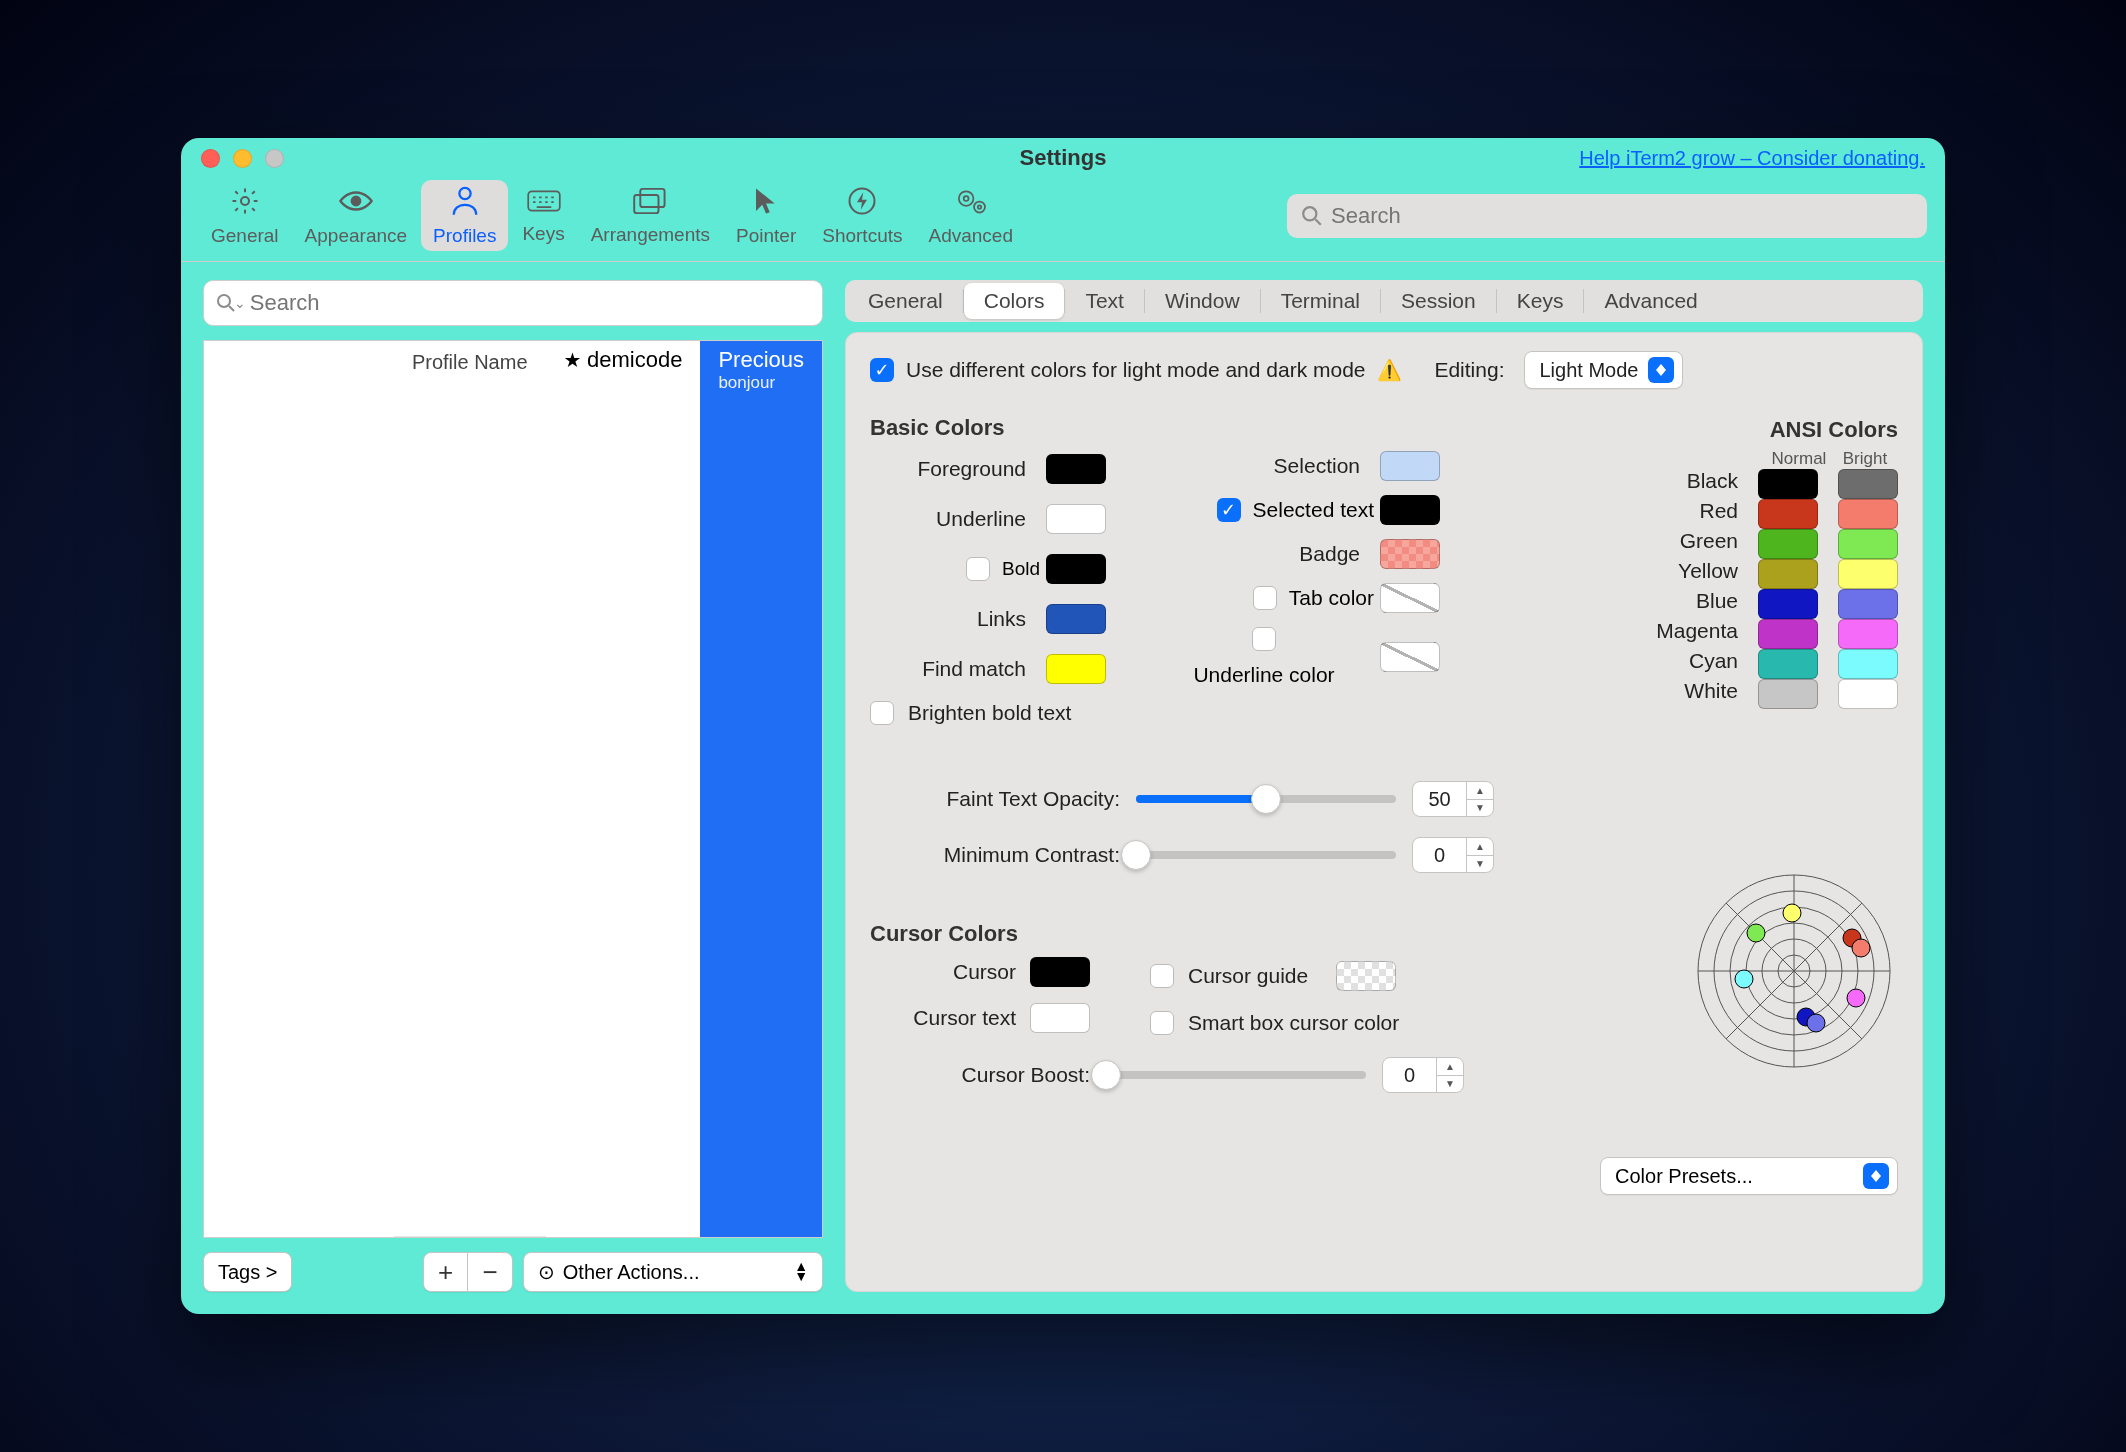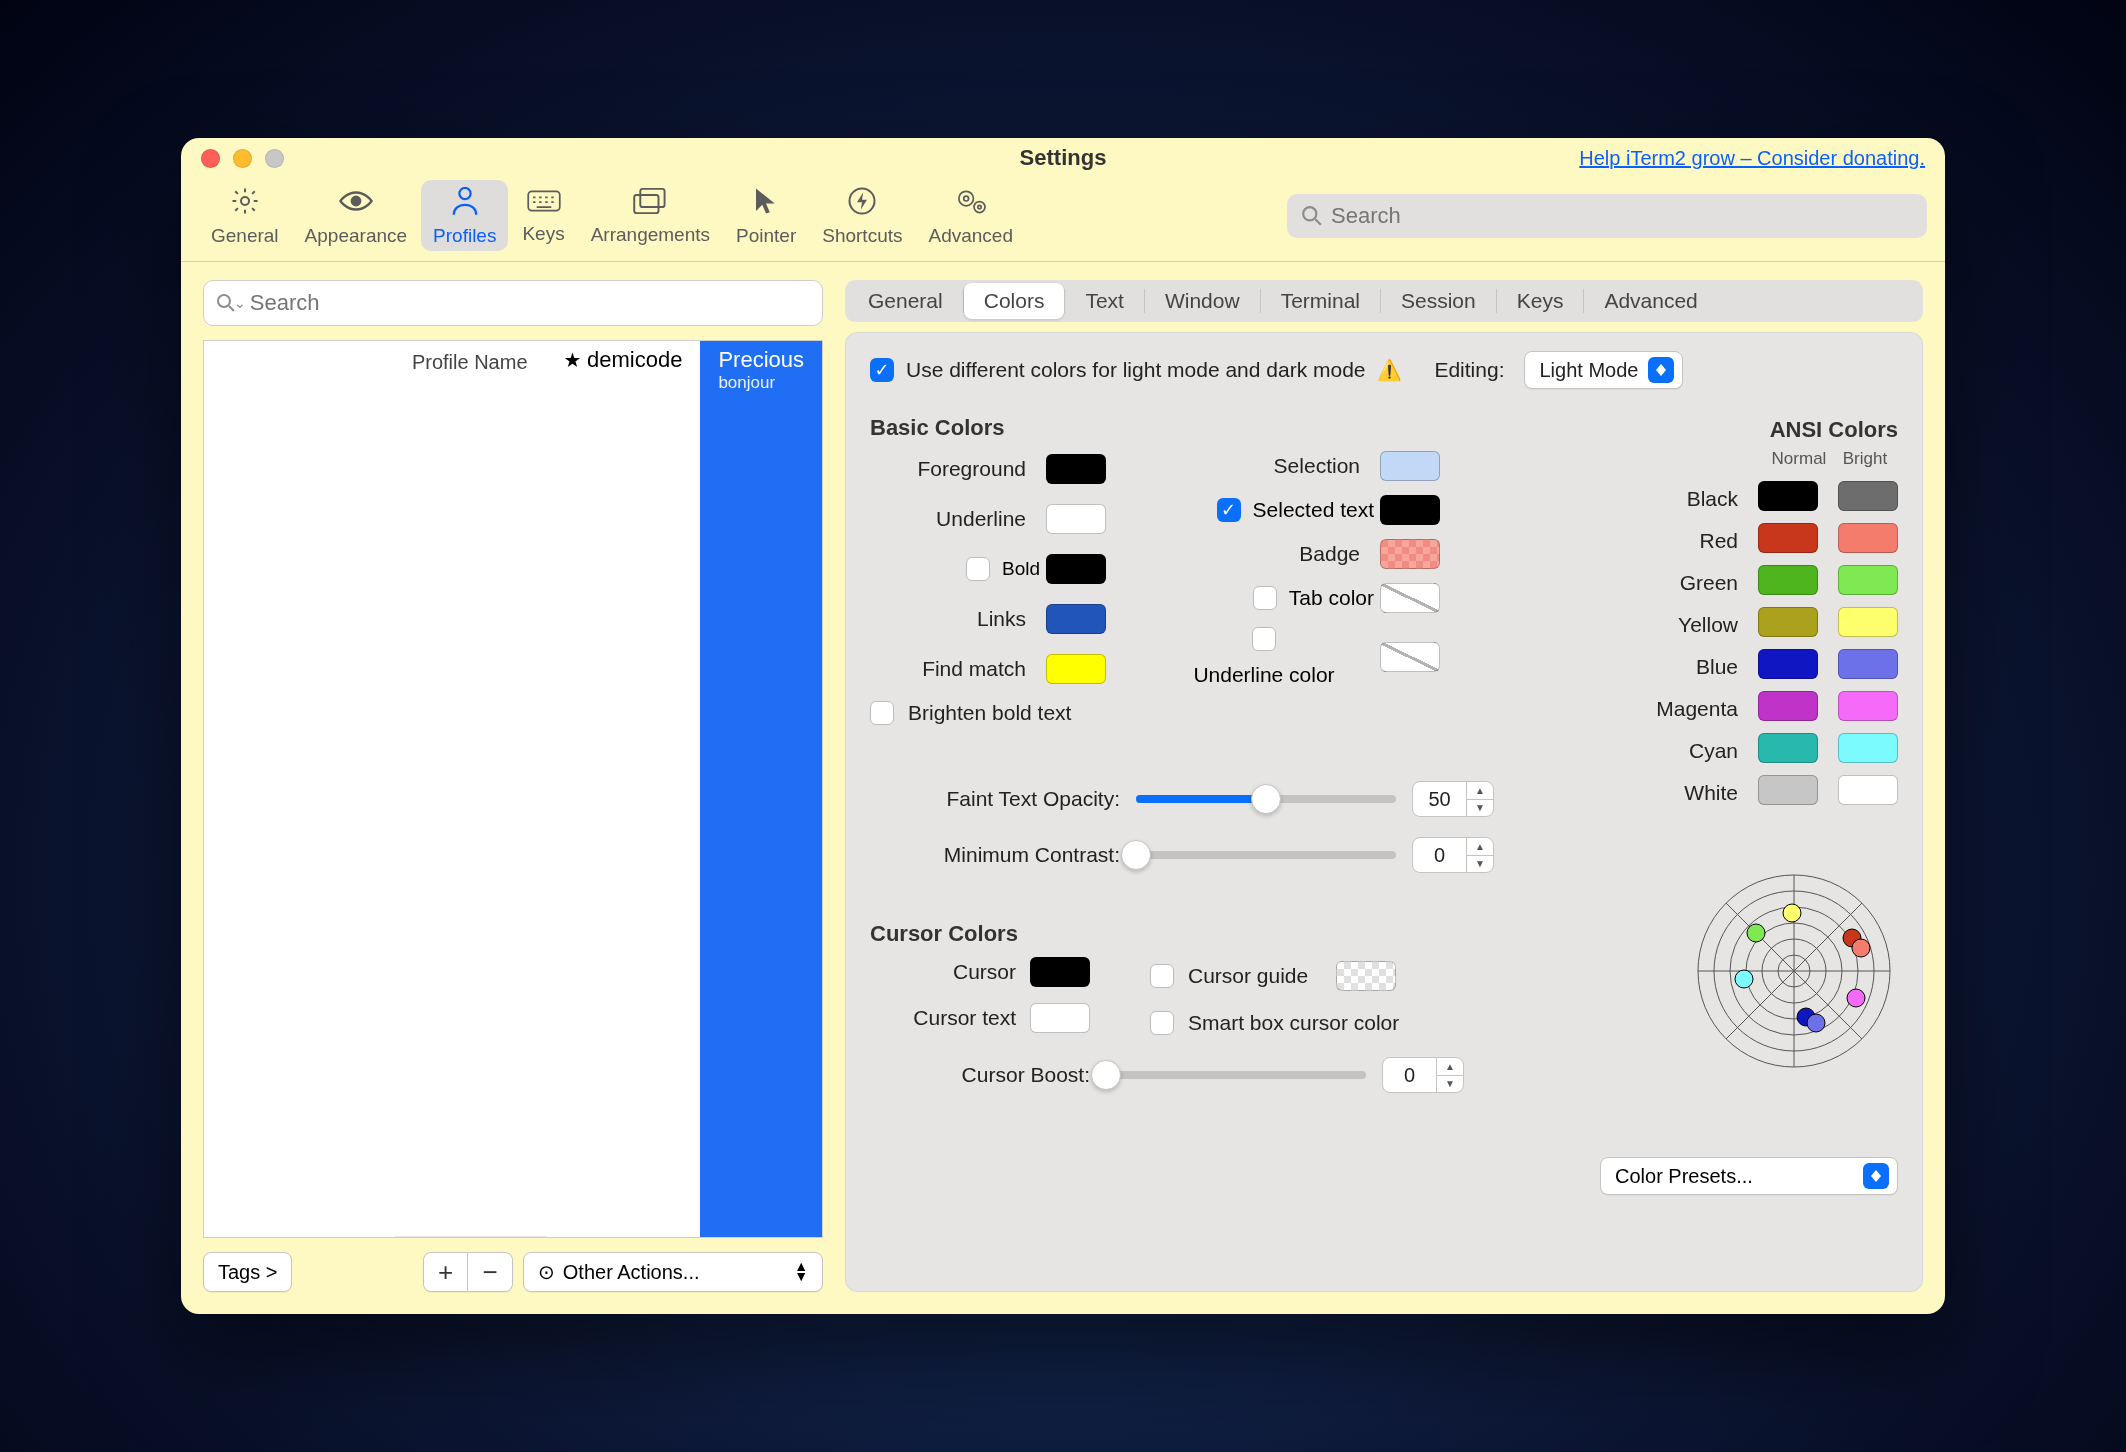--- a/index.html
+++ b/index.html
@@ -3,21 +3,21 @@
 <meta charset="utf-8">
 <style>
   * { box-sizing: border-box; margin: 0; padding: 0; font-family: -apple-system, "Helvetica Neue", Helvetica, Arial, sans-serif; }
   body {
     width: 2126px; height: 1452px;
     background: radial-gradient(ellipse at 50% 60%, #1a3d7a 0%, #0e1a3a 50%, #010312 100%);
     display: flex; align-items: center; justify-content: center;
   }
   .window {
     width: 1764px; height: 1176px;
-    background: #fef9c3;
+    background: #5eead4;
     border-radius: 18px;
     box-shadow: 0 40px 90px rgba(0,0,0,.55), 0 0 0 1px rgba(0,0,0,.08);
     overflow: hidden; display: flex; flex-direction: column;
     position: relative;
   }
   
   .titlebar { height: 50px; display:flex; align-items:center; position:relative; padding:0 20px;}
   .traffic { display:flex; gap:13px; align-items:center;}
   .dot { width:19px; height:19px; border-radius:50%; box-shadow: inset 0 0 0 1px rgba(0,0,0,.1);}
   .red{background:#ff5f57;} .yel{background:#febc2e;} .grn{background:#c7c7c7;}
@@ -87,21 +87,21 @@
   .stepper .arrs{width:26px;display:flex;flex-direction:column;}
   .stepper .arrs div{flex:1;display:flex;align-items:center;justify-content:center;font-size:10px;color:#555;}
   .stepper .arrs div:first-child{border-bottom:1px solid #c5c4c2;}
 
   
   .ansi{position:absolute;right:24px;top:84px;width:300px;}
   .ansi h3{font-size:22px;font-weight:700;color:#333;text-align:right;margin-bottom:6px;}
   .ansi-head{display:flex;font-size:17px;color:#555;}
   .ansi-head div:first-child{flex:1;}
   .ansi-head .ch{width:66px;text-align:center;}
-  .ansi-row{display:flex;align-items:flex-end;gap:20px;margin-top:12px;}
+  .ansi-row{display:flex;align-items:flex-start;gap:20px;}
   .ansi-row .al{flex:1;text-align:right;font-size:21px;color:#222;}
   .ansi-sw{width:60px;height:30px;border-radius:6px;border:1px solid rgba(0,0,0,.25);}
 
   .wheel{position:absolute;right:30px;top:540px;width:196px;height:196px;}
   .preset{position:absolute;right:24px;bottom:96px;width:298px;}
 
   
   .cursor-sec{margin-top:48px;}
   
   .right-check-row{display:flex;align-items:center;gap:14px;font-size:21px;color:#222;}

